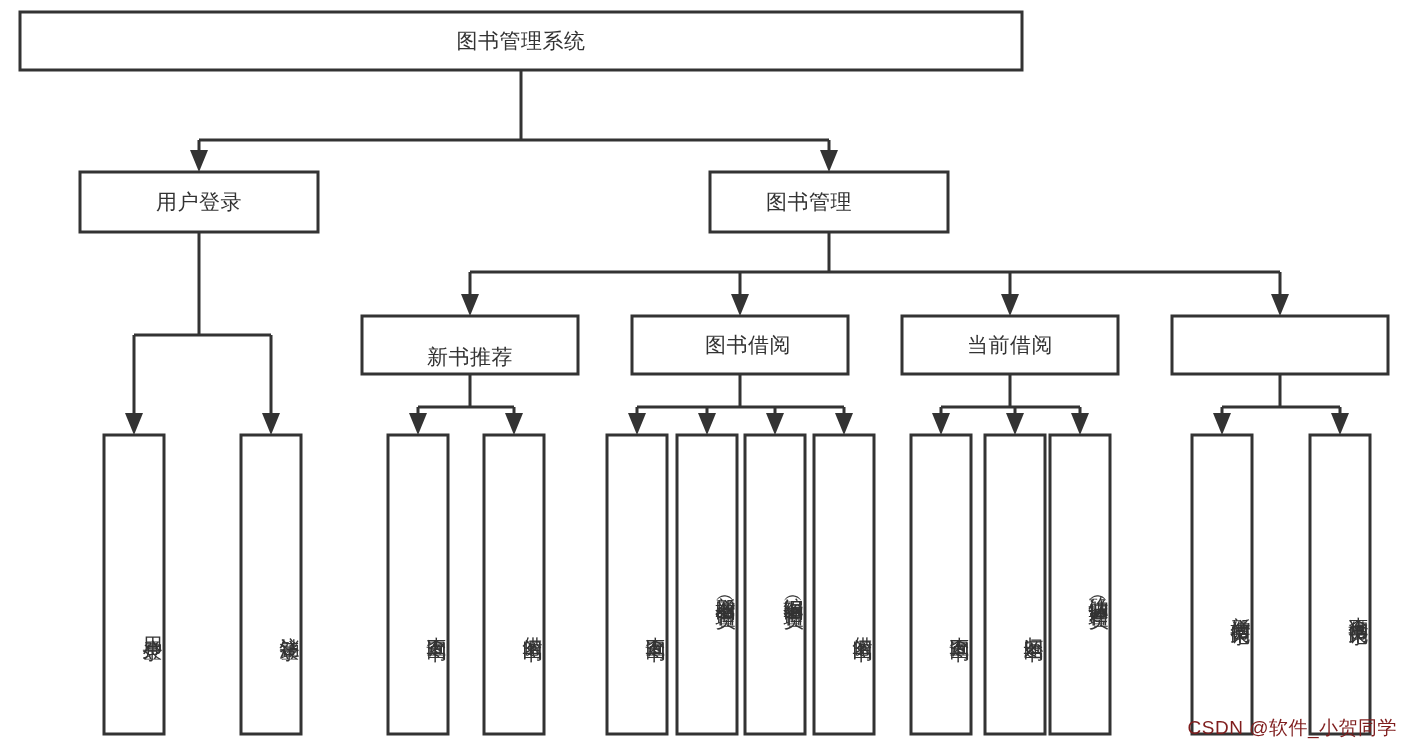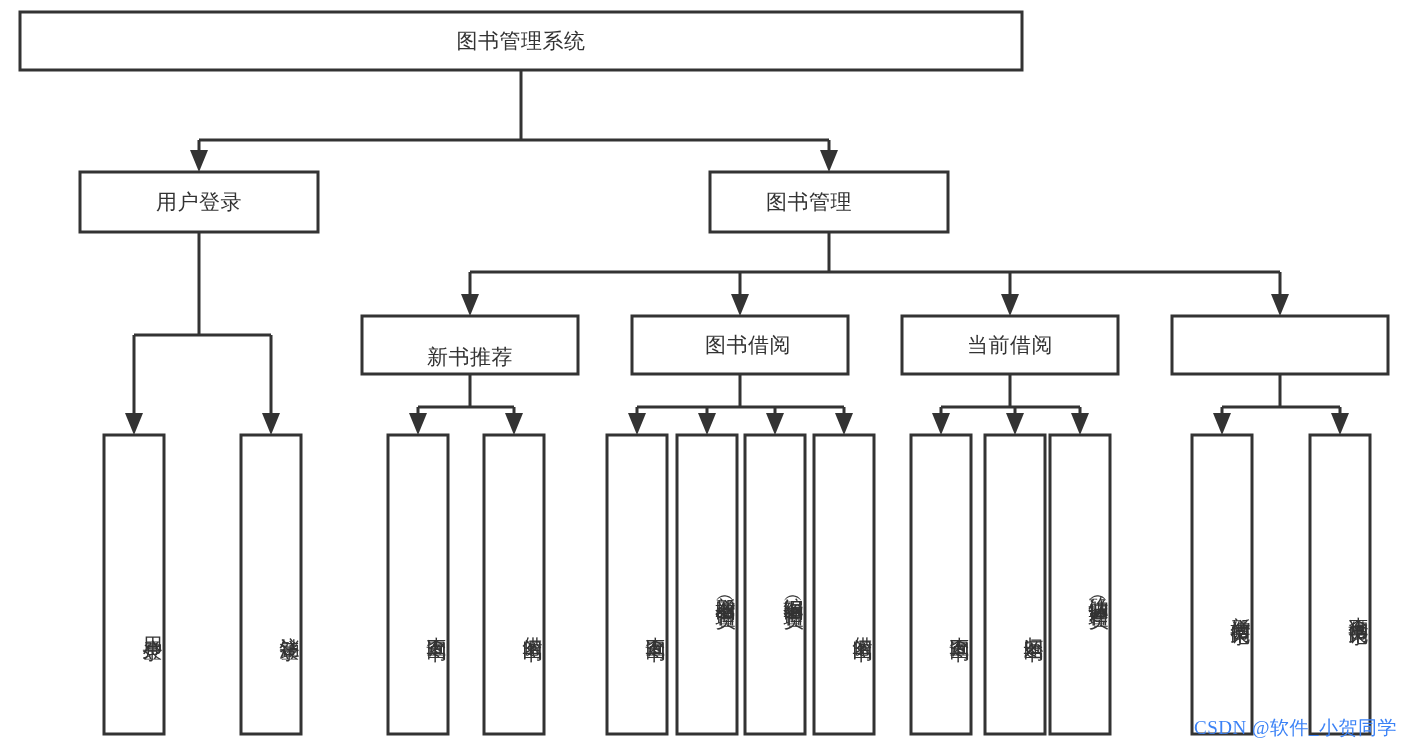--- a/index.html
+++ b/index.html
@@ -58,23 +58,23 @@
     font-size: 20px;
     letter-spacing: 2px;
     align-items: flex-start;
     padding-top: 6px;
     box-sizing: border-box;
   }
   .watermark {
     position: absolute;
     right: 8px;
     bottom: 6px;
-    font-family: Liberation Serif, serif;
+    font-family: Liberation Sans, sans-serif;
     font-size: 19px;
-    color: #3b82f6;
+    color: #7f1d1d;
     letter-spacing: 0.5px;
     white-space: nowrap;
     pointer-events: none;
   }
 </style>
 </head>
 <body>
 
 <div id="diagram-root">
 

